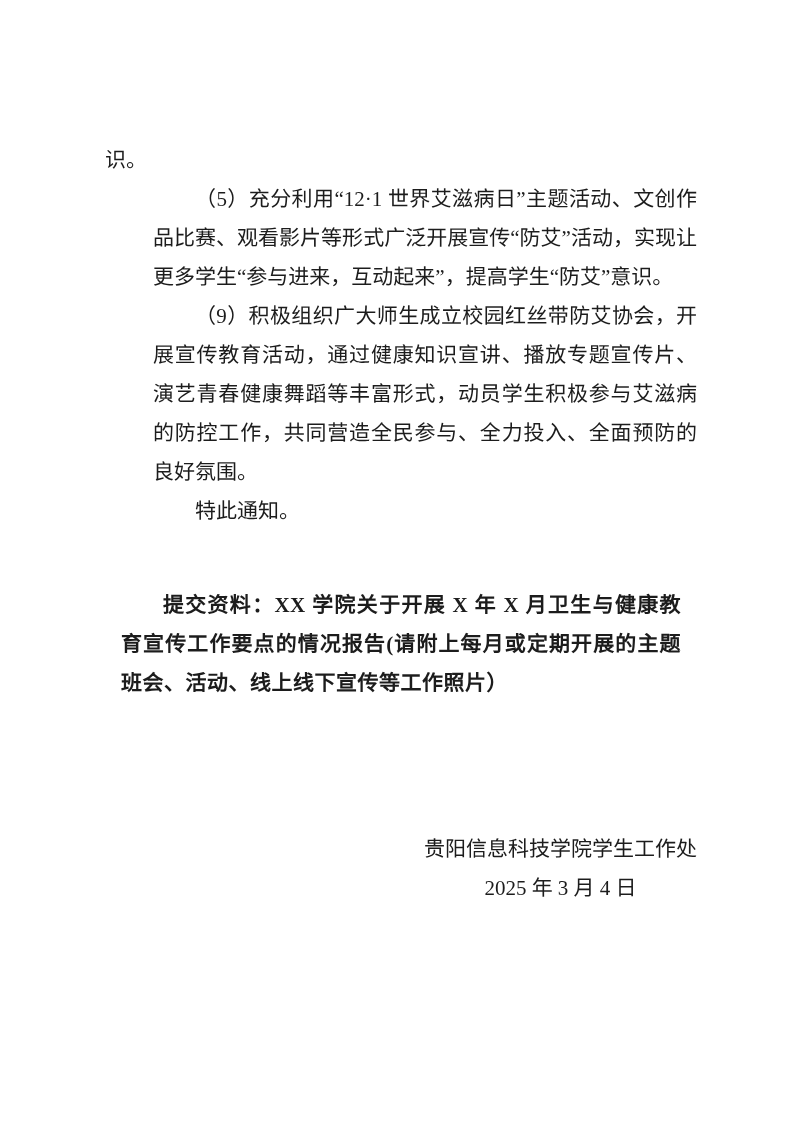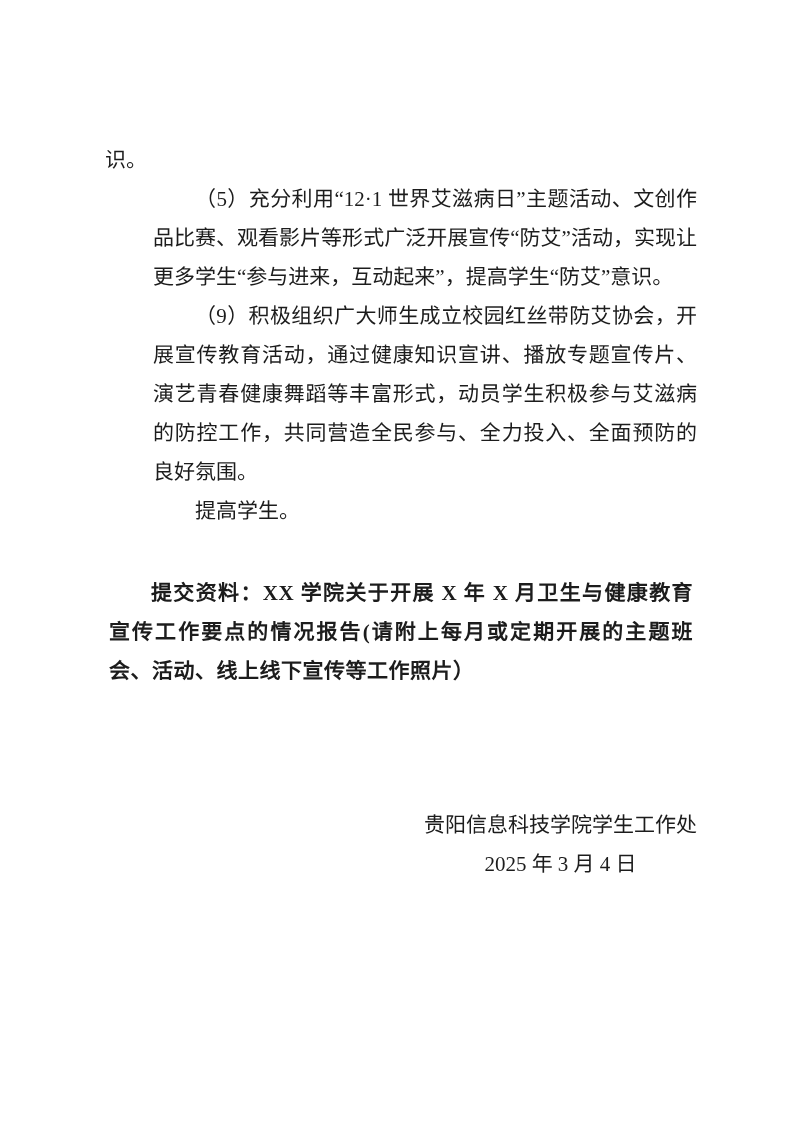--- a/index.html
+++ b/index.html
@@ -31,21 +31,21 @@
     padding: 0;
   }
   .para {
     text-indent: 2em;
     margin-left: 48px;
   }
   .spacer-one-line {
     height: 39px;
   }
   .note {
-    margin: 4px;
+    margin: 16px;
     text-indent: 2em;
     font-weight: 700;
     letter-spacing: 0.5px;
   }
   .spacer-before-signature {
     height: 111px;
   }
   .signature-block {
     text-align: right;
   }
@@ -64,21 +64,21 @@
 <body>
 
 <div class="page">
 
   <div class="line">识。</div>
 
   <p class="para">（5）充分利用“12·1 世界艾滋病日”主题活动、文创作品比赛、观看影片等形式广泛开展宣传“防艾”活动，实现让更多学生“参与进来，互动起来”，提高学生“防艾”意识。</p>
 
   <p class="para">（9）积极组织广大师生成立校园红丝带防艾协会，开展宣传教育活动，通过健康知识宣讲、播放专题宣传片、演艺青春健康舞蹈等丰富形式，动员学生积极参与艾滋病的防控工作，共同营造全民参与、全力投入、全面预防的良好氛围。</p>
 
-  <p class="para">提高学生。</p>
+  <p class="para">特此通知。</p>
 
   <div class="spacer-one-line"></div>
 
   <p class="note">提交资料：XX 学院关于开展 X 年 X 月卫生与健康教育宣传工作要点的情况报告(请附上每月或定期开展的主题班会、活动、线上线下宣传等工作照片）</p>
 
   <div class="spacer-before-signature"></div>
 
   <div class="signature-block">
     <div class="signature-inner">
       <div class="signature-org">贵阳信息科技学院学生工作处</div>

